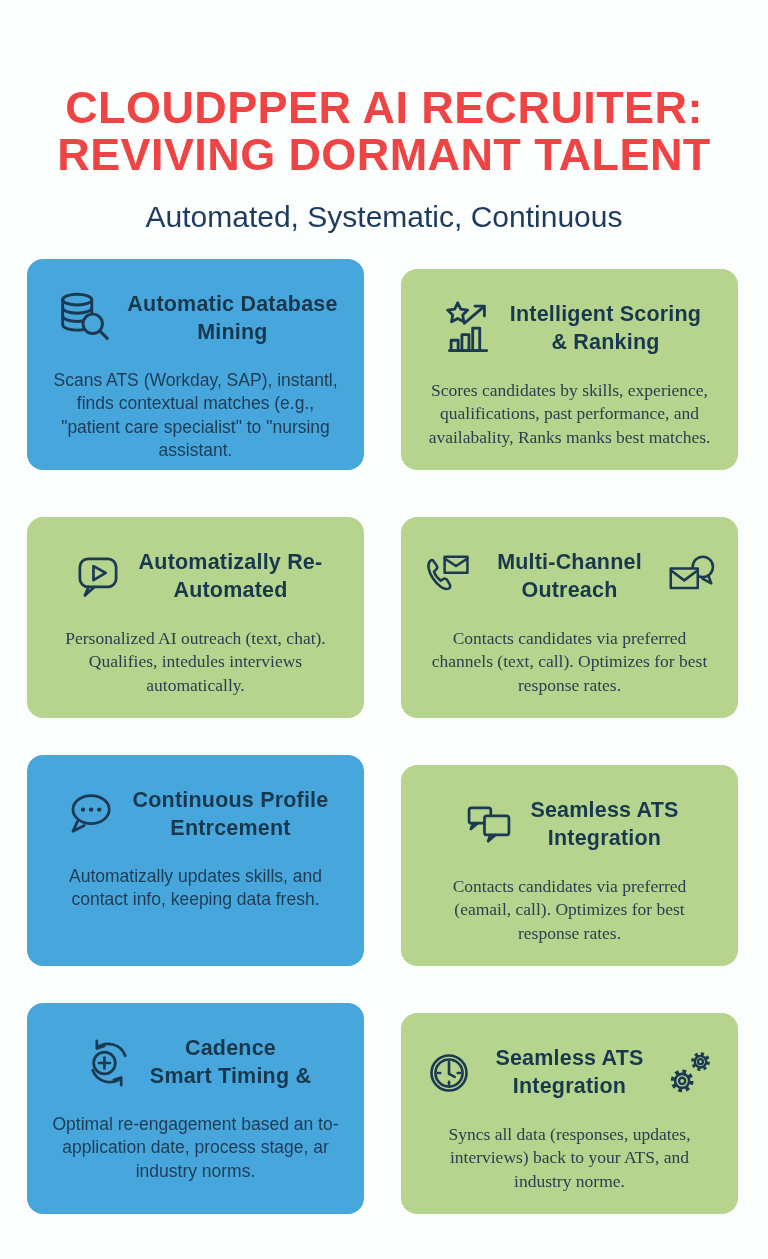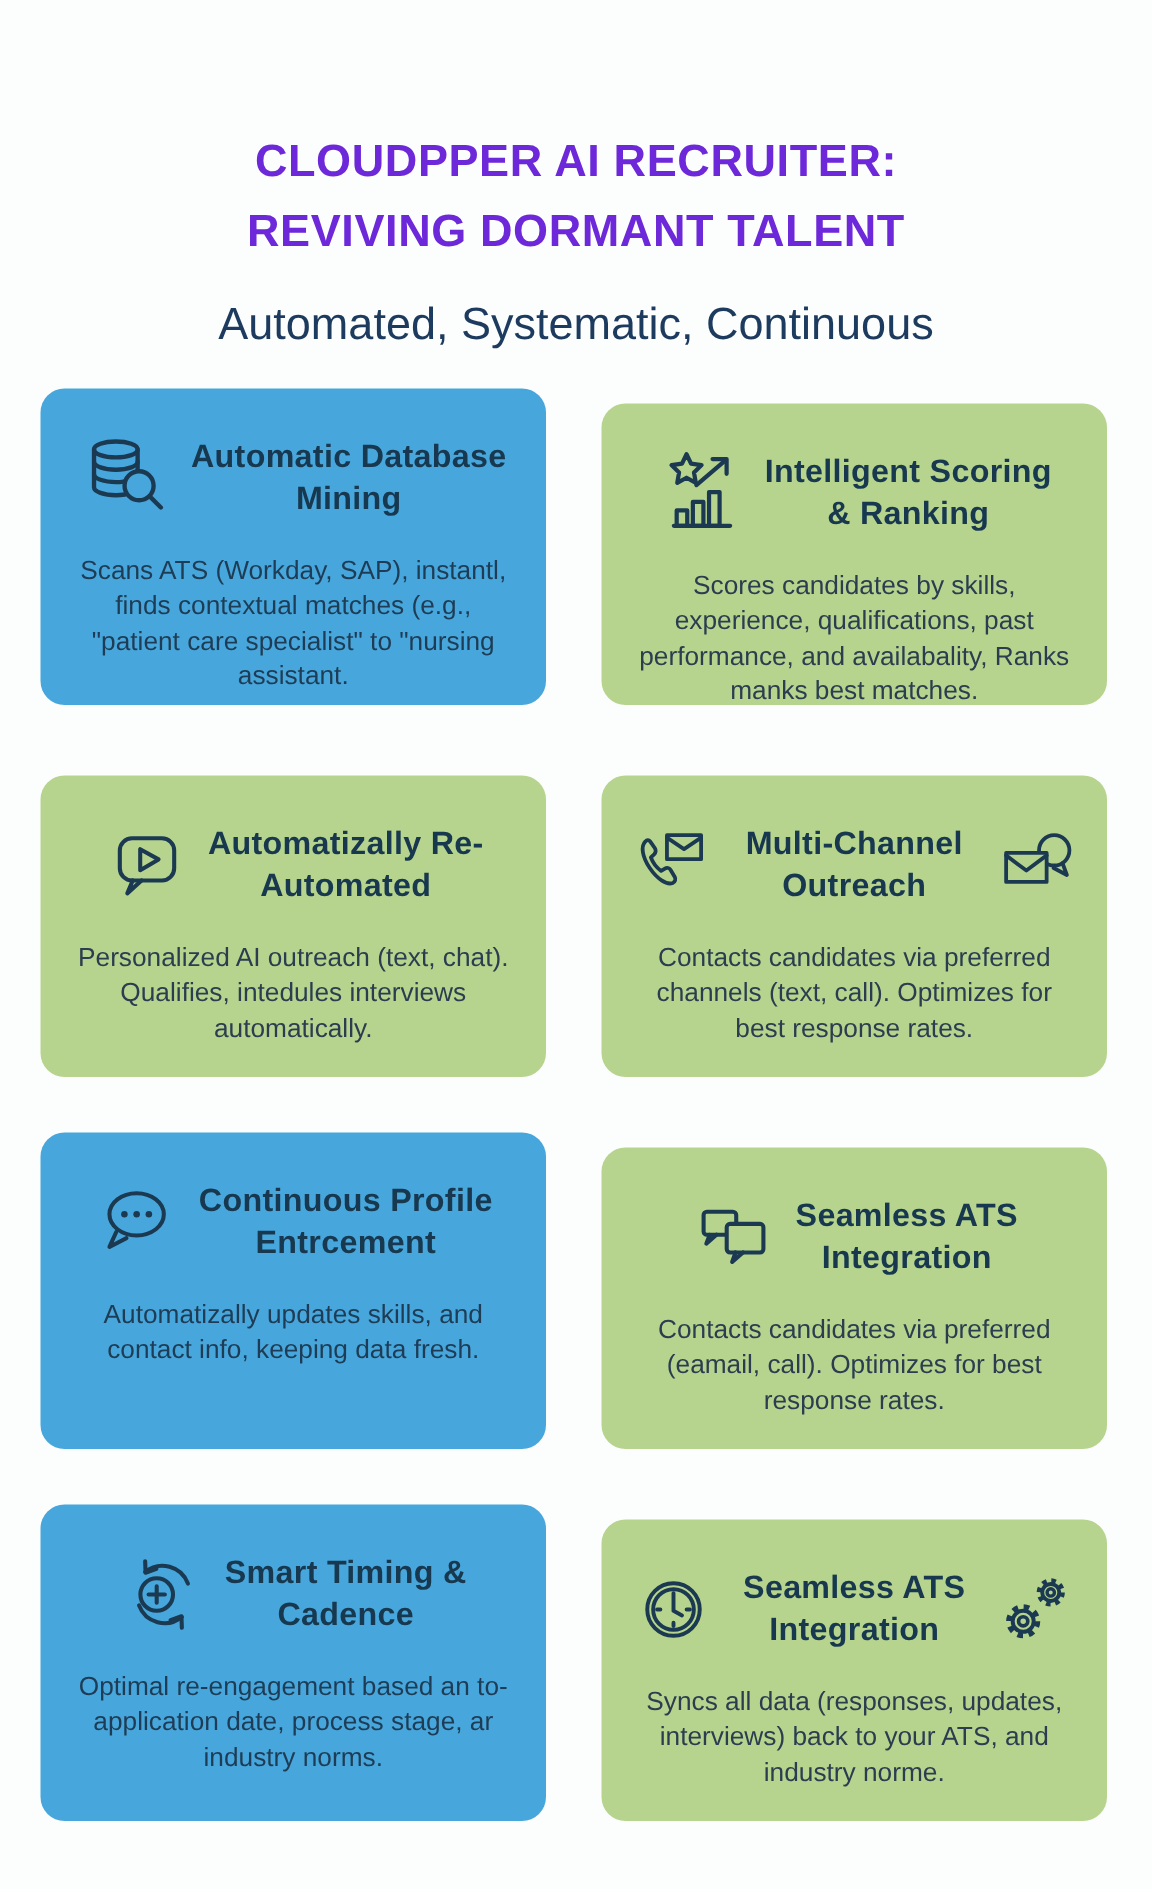--- a/index.html
+++ b/index.html
@@ -6,21 +6,21 @@
   body{
     width:768px;height:1259px;
     background:#fcfdfd;
     font-family:"Liberation Sans", sans-serif;
     color:#1c3b54;
     overflow:hidden;
   }
   .page{width:768px;height:1259px;position:relative;}
   .header{padding-top:84px;text-align:center;}
   .title{
-    font-size:30px;font-weight:bold;color:#6d28d9;
+    font-size:45px;font-weight:bold;color:#ef4444;
     line-height:47px;letter-spacing:.4px;
   }
   .title span{display:block;}
   .subtitle{
     margin-top:22px;font-size:30px;color:#1d3b5e;font-weight:400;
   }
   .grid{
     position:absolute;left:27px;top:259px;width:711px;
     display:grid;grid-template-columns:1fr 1fr;
     grid-auto-rows:211px;column-gap:37px;row-gap:37px;
@@ -42,21 +42,21 @@
   .icon svg{display:block;}
   .card-title{
     font-size:21.5px;font-weight:bold;color:#17384f;
     line-height:1.3;letter-spacing:.2px;
   }
   .card-title span{display:block;}
   .card-body{
     margin-top:14px;font-size:17.5px;line-height:1.33;
     color:#1e3c55;padding:0 6px;
   }
-  .card.green .card-body{color:#2b3d4f;}
+  .card.green .card-body{color:#2b3d4f;font-family:Liberation Serif, serif;}
 </style>
 </head>
 <body>
 
 <div class="page">
 
   <div class="header">
     <div class="title">
       <span>CLOUDPPER AI RECRUITER:</span>
       <span>REVIVING DORMANT TALENT</span>
@@ -209,22 +209,22 @@
               <path d="M50 24a20 20 0 0 0-31.5-8.5"></path>
               <path d="M18.5 7.5l.3 8.5 8-2.8"></path>
               <path d="M14 40a20 20 0 0 0 31.5 8.5"></path>
               <path d="M45.5 56.5l-.3-8.5-8 2.8"></path>
               <circle cx="27" cy="32" r="12" fill="#47a7dc"></circle>
               <path d="M27 26v12M21 32h12"></path>
             </g>
           </svg>
         </span>
         <div class="card-title">
+          <span>Cadence</span>
           <span>Smart Timing &amp;</span>
-          <span>Cadence</span>
         </div>
       </div>
       <div class="card-body">Optimal re-engagement based an to-application date, process stage, ar industry norms.</div>
     </div>
 
     <div class="card green">
       <div class="card-head between">
         <span class="icon">
           <svg width="56" height="56" viewBox="0 0 64 64">
             <g fill="none" stroke="#1b3a52" stroke-width="3" stroke-linecap="round" stroke-linejoin="round">

